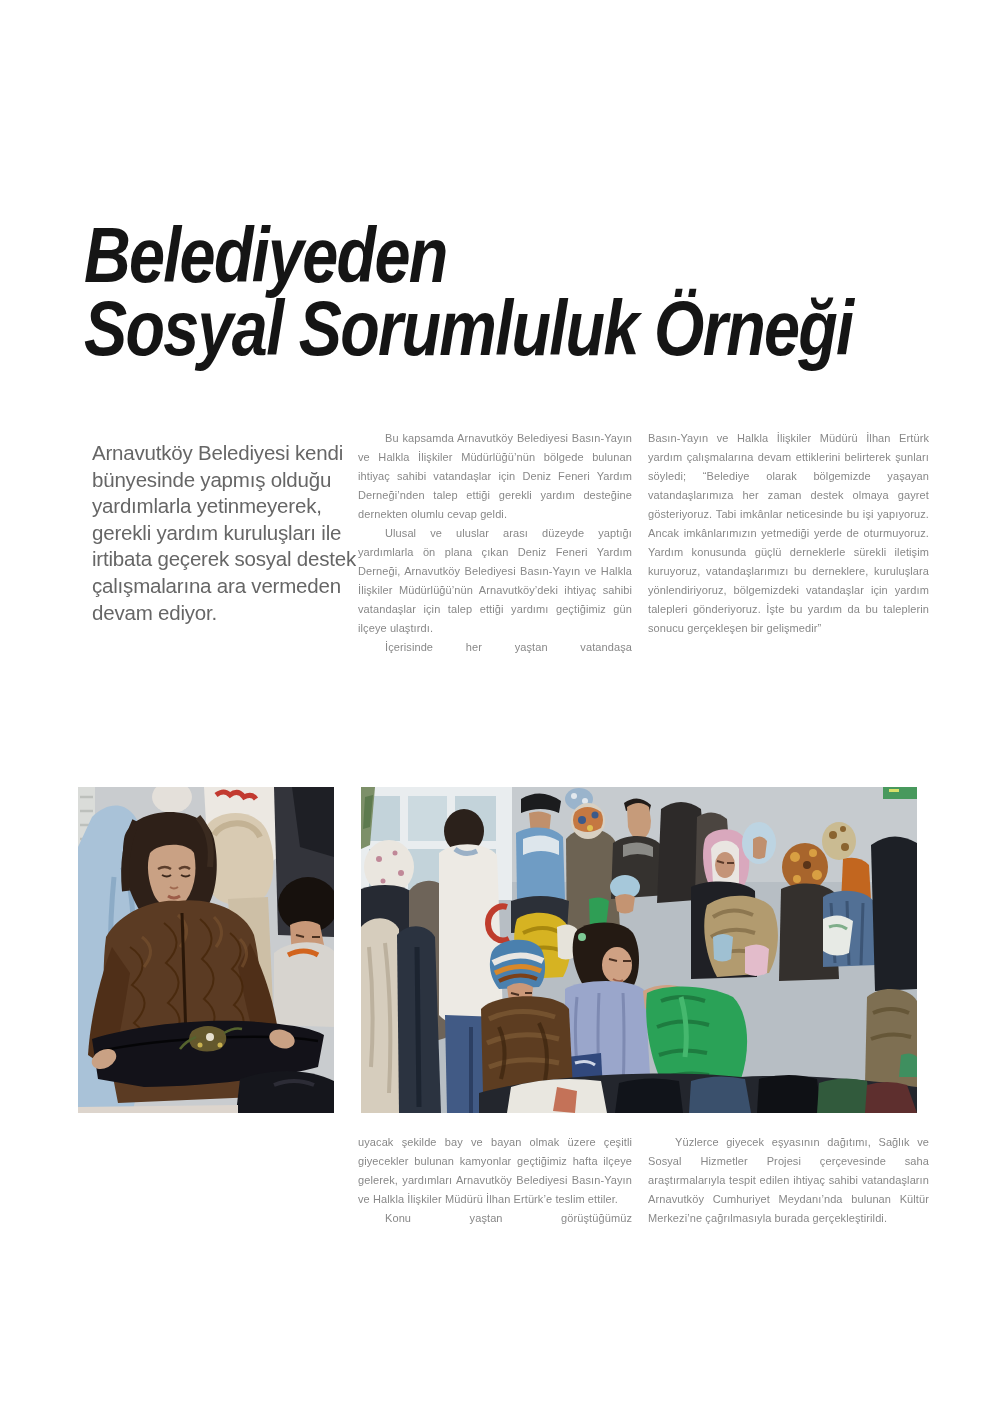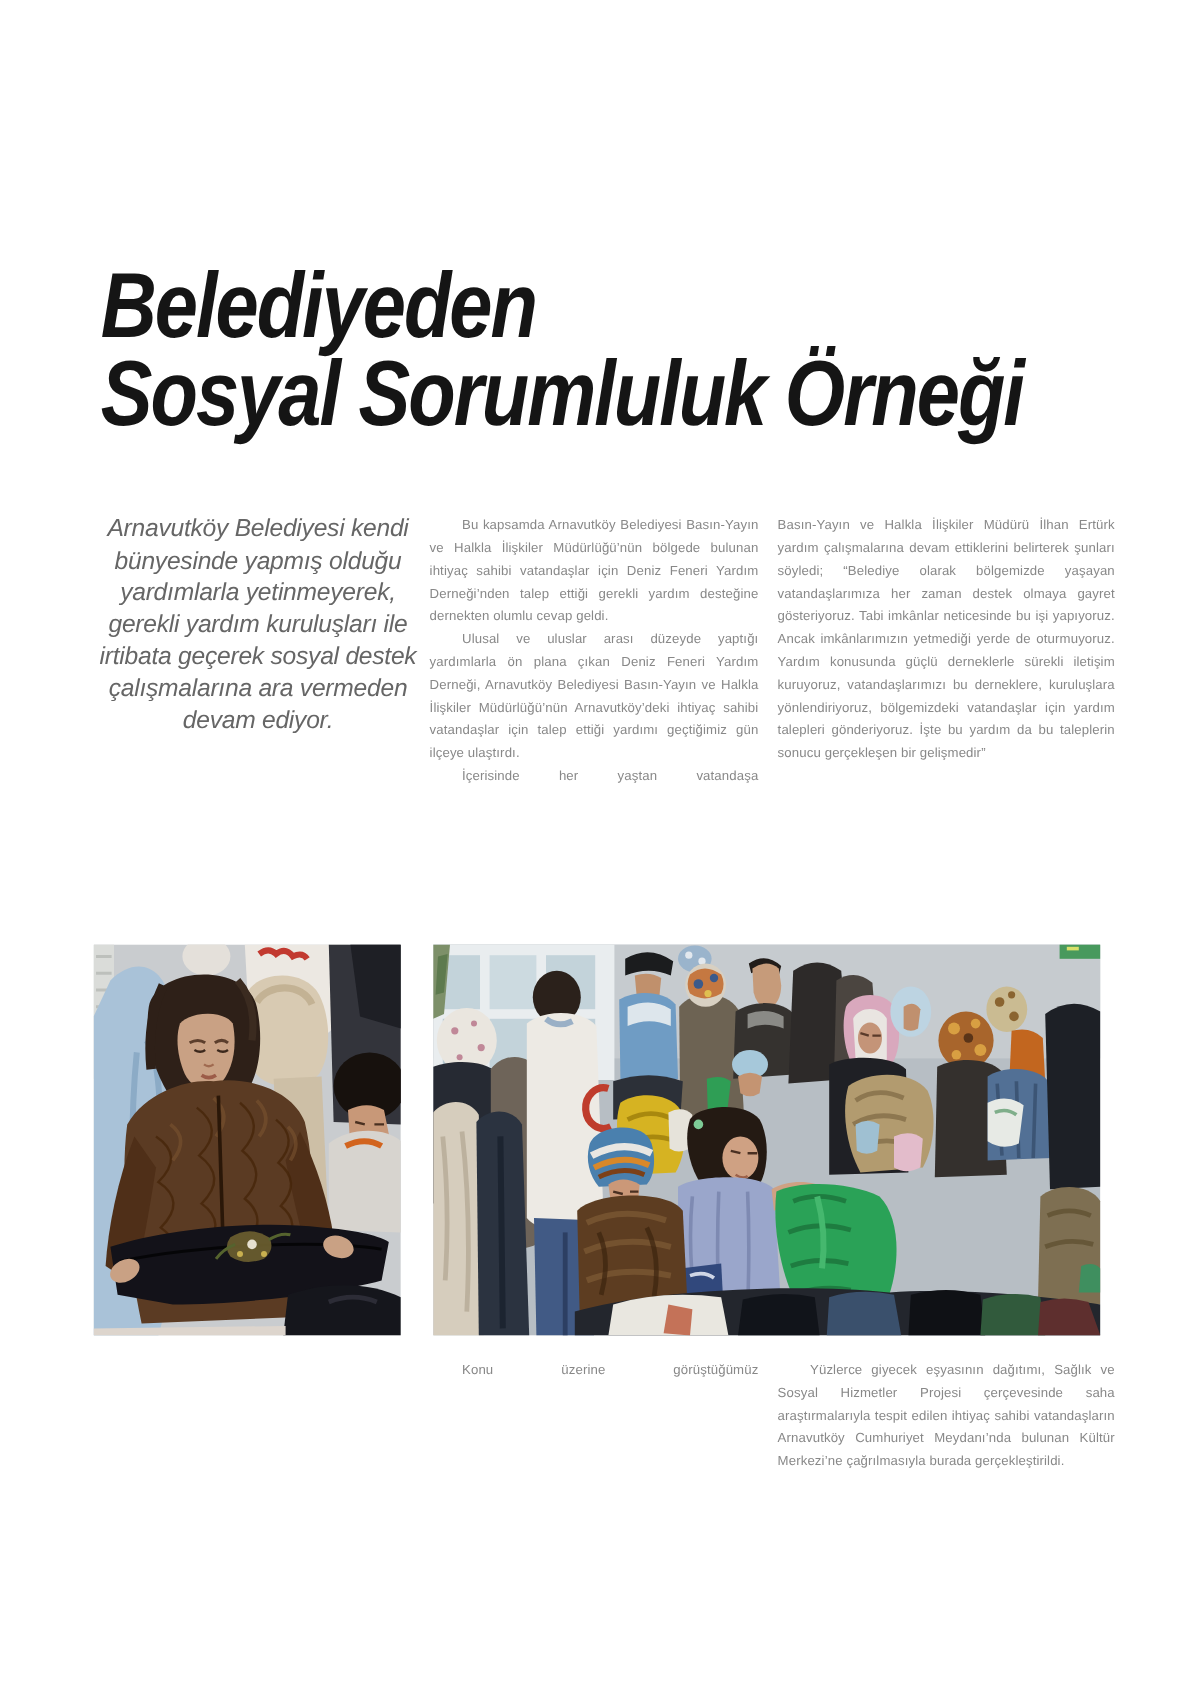--- a/index.html
+++ b/index.html
@@ -30,23 +30,22 @@
     white-space: nowrap;
   }
   .t-line { display: block; }
 
   
   .lead {
     position: absolute;
     left: 76px;
     top: 424px;
     width: 270px;
-    margin: 4px;
-    text-align: center;
-    font-style: italic;
+    margin: 16px;
+    text-align: left;
     font-size: 20.5px;
     line-height: 26.6px;
     color: #666666;
     letter-spacing: -0.2px;
   }
 
   
   .col { position: absolute; }
   .col-middle       { left: 358px; top: 429px;  width: 274px; }
   .col-right        { left: 648px; top: 429px;  width: 281px; }
@@ -309,21 +308,22 @@
       <path d="M196,300 l20,4 -2,22 -22,-2 Z" fill="#c47258"></path>
       <path d="M258,296 q30,-8 60,-2 l4,32 -68,0 Z" fill="#11141a"></path>
       <path d="M330,294 q26,-8 54,-2 l6,34 -62,0 Z" fill="#3a506c"></path>
       <path d="M398,292 q30,-8 58,0 l4,34 -64,0 Z" fill="#0f1115"></path>
       <path d="M458,296 q24,-8 48,-2 l4,32 -54,0 Z" fill="#315a3c"></path>
       <path d="M506,298 q20,-6 40,0 l10,28 -52,0 Z" fill="#5e2f2e"></path>
     </svg>
   </figure>
 
   <div class="col col-bottom-left">
-    <p class="para indent jlast">Konu üzerine görüştüğümüz</p>
+    <p class="para">uyacak şekilde bay ve bayan olmak üzere çeşitli giyecekler bulunan kamyonlar geçtiğimiz hafta ilçeye gelerek, yardımları Arnavutköy Belediyesi Basın-Yayın ve Halkla İlişkiler Müdürü İlhan Ertürk’e teslim ettiler.</p>
+    <p class="para indent jlast">Konu yaştan görüştüğümüz</p>
   </div>
 
   <div class="col col-bottom-right">
     <p class="para indent">Yüzlerce giyecek eşyasının dağıtımı, Sağlık ve Sosyal Hizmetler Projesi çerçevesinde saha araştırmalarıyla tespit edilen ihtiyaç sahibi vatandaşların Arnavutköy Cumhuriyet Meydanı’nda bulunan Kültür Merkezi’ne çağrılmasıyla burada gerçekleştirildi.</p>
   </div>
 
 
 </div>
 
 </body></html>

